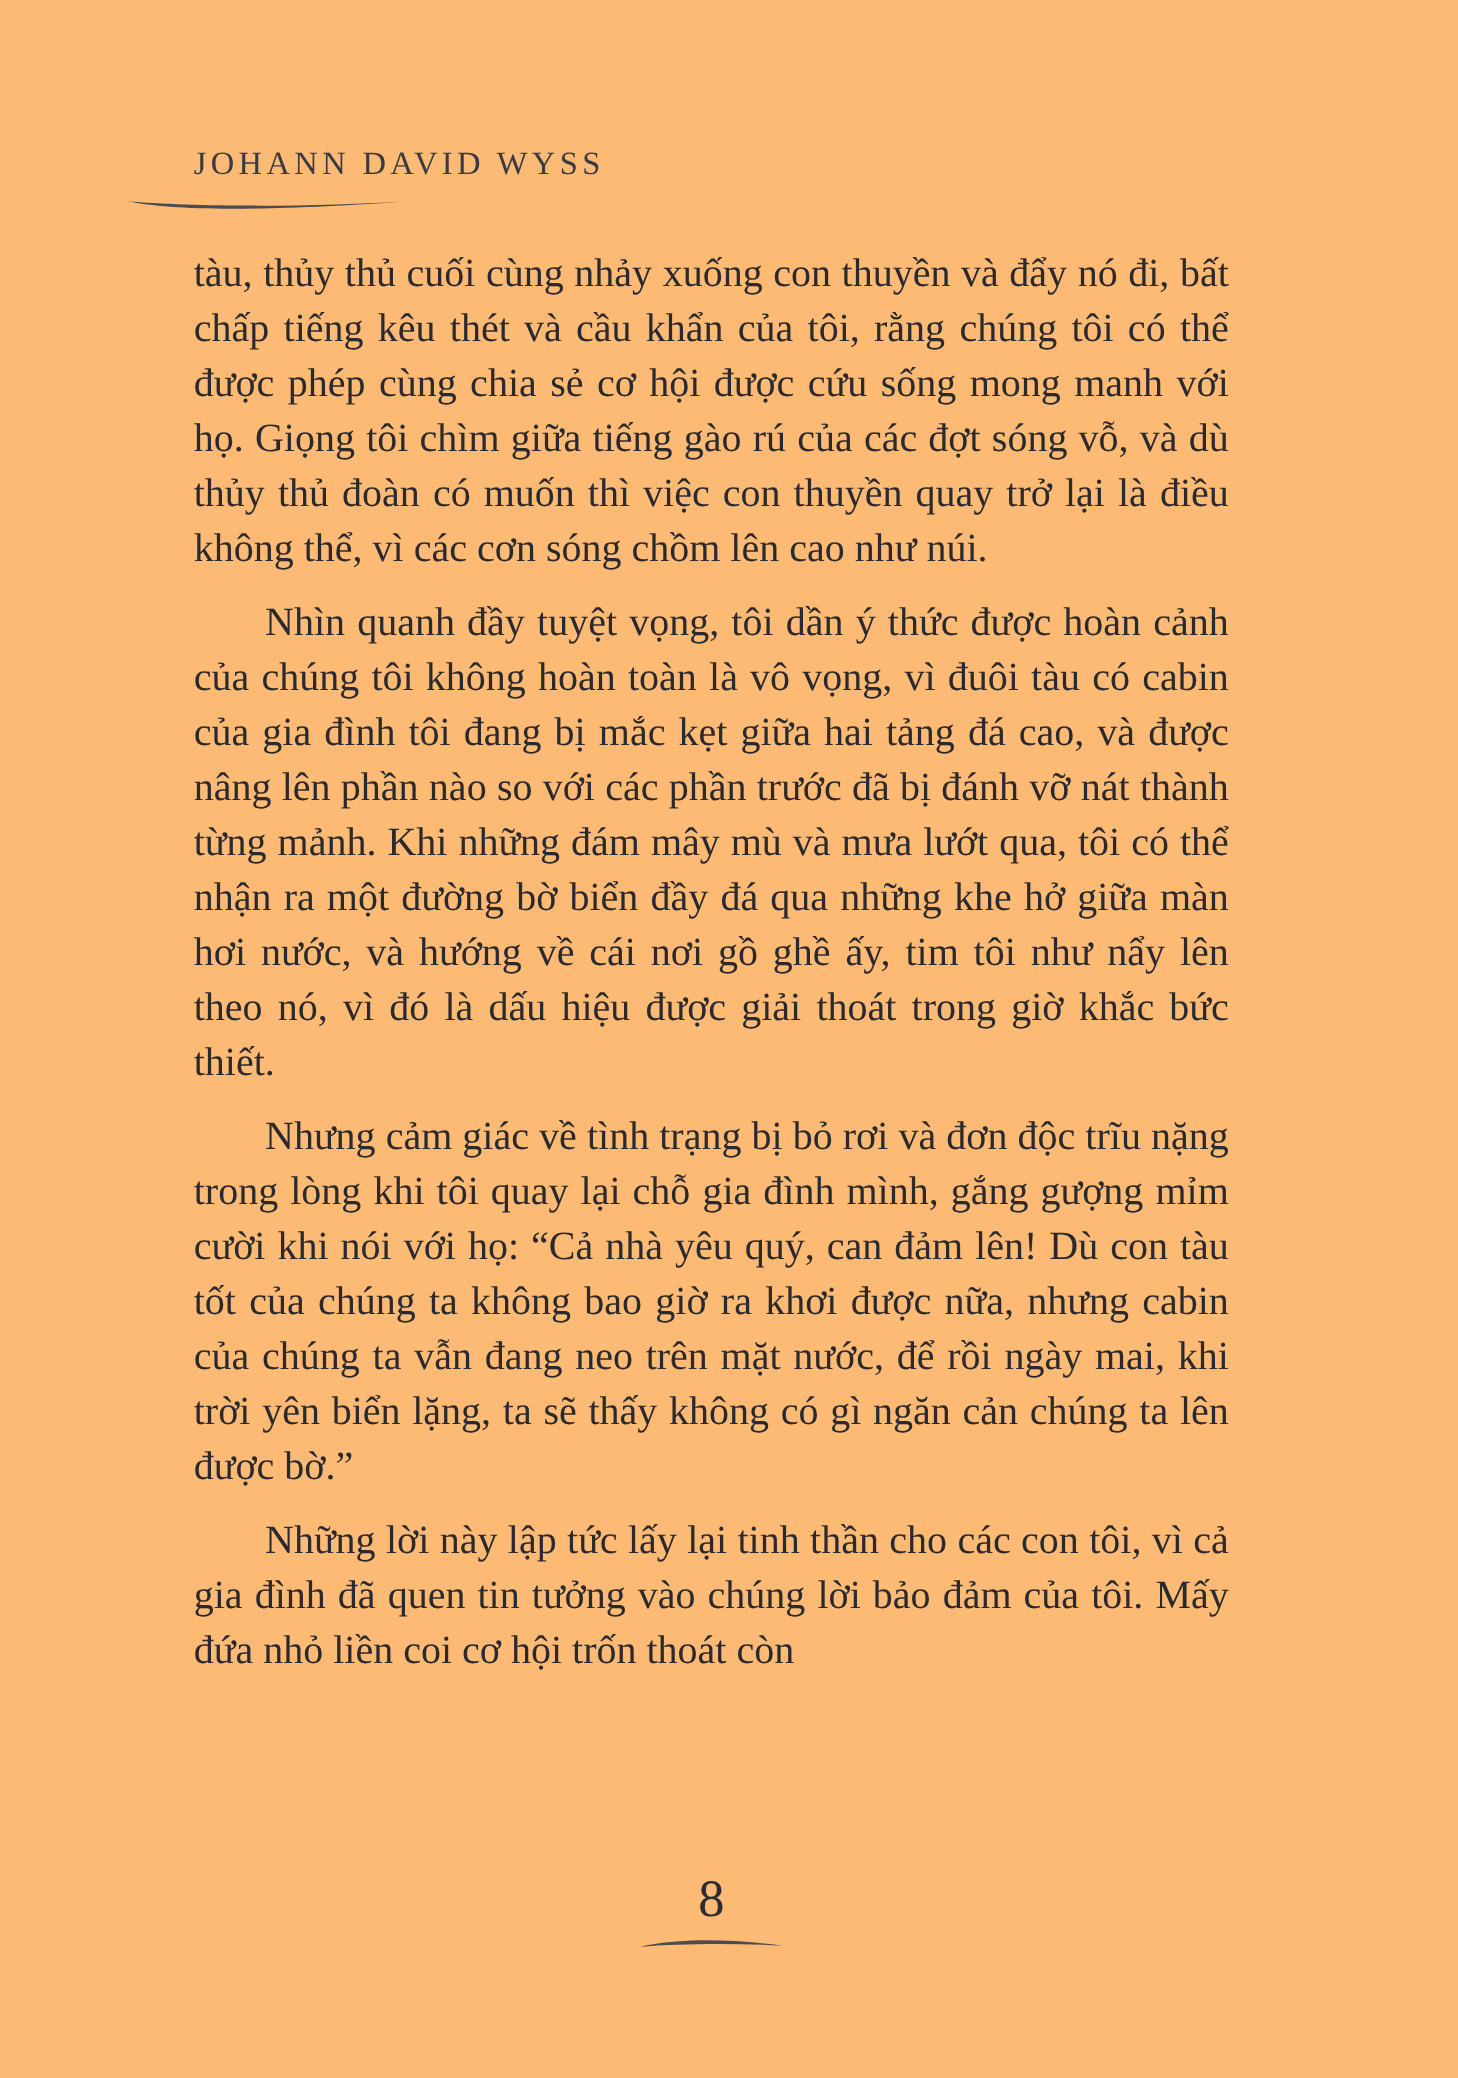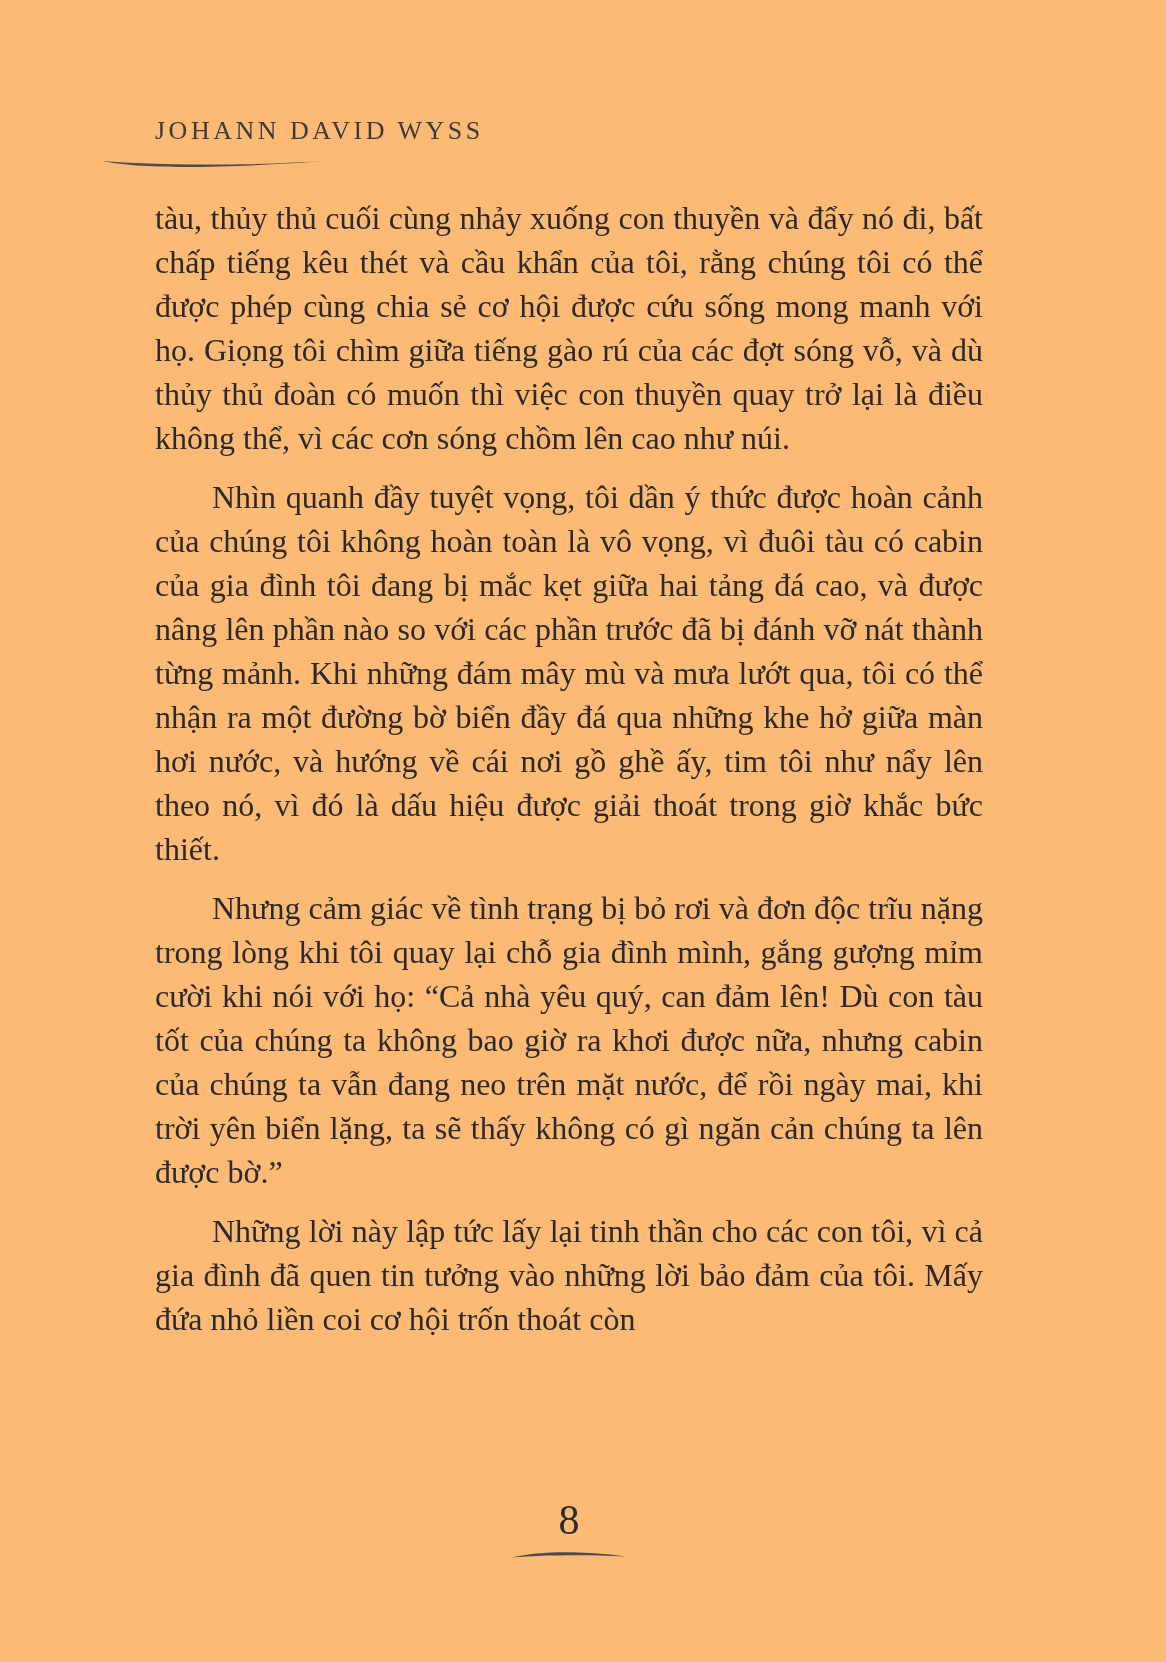--- a/index.html
+++ b/index.html
@@ -84,21 +84,21 @@
     <div class="author-name">JOHANN DAVID WYSS</div>
     <svg class="header-flourish" viewBox="0 0 235 14" preserveAspectRatio="none" aria-hidden="true">
       <path class="flourish-fill" d="M2,5 C38,12.5 110,13.5 232,4.5 C150,10 55,9.5 2,5 Z"></path>
     </svg>
   </div>
 
   <div class="page-body">
     <p class="continued">tàu, thủy thủ cuối cùng nhảy xuống con thuyền và đẩy nó đi, bất chấp tiếng kêu thét và cầu khẩn của tôi, rằng chúng tôi có thể được phép cùng chia sẻ cơ hội được cứu sống mong manh với họ. Giọng tôi chìm giữa tiếng gào rú của các đợt sóng vỗ, và dù thủy thủ đoàn có muốn thì việc con thuyền quay trở lại là điều không thể, vì các cơn sóng chồm lên cao như núi.</p>
     <p>Nhìn quanh đầy tuyệt vọng, tôi dần ý thức được hoàn cảnh của chúng tôi không hoàn toàn là vô vọng, vì đuôi tàu có cabin của gia đình tôi đang bị mắc kẹt giữa hai tảng đá cao, và được nâng lên phần nào so với các phần trước đã bị đánh vỡ nát thành từng mảnh. Khi những đám mây mù và mưa lướt qua, tôi có thể nhận ra một đường bờ biển đầy đá qua những khe hở giữa màn hơi nước, và hướng về cái nơi gồ ghề ấy, tim tôi như nẩy lên theo nó, vì đó là dấu hiệu được giải thoát trong giờ khắc bức thiết.</p>
     <p>Nhưng cảm giác về tình trạng bị bỏ rơi và đơn độc trĩu nặng trong lòng khi tôi quay lại chỗ gia đình mình, gắng gượng mỉm cười khi nói với họ: “Cả nhà yêu quý, can đảm lên! Dù con tàu tốt của chúng ta không bao giờ ra khơi được nữa, nhưng cabin của chúng ta vẫn đang neo trên mặt nước, để rồi ngày mai, khi trời yên biển lặng, ta sẽ thấy không có gì ngăn cản chúng ta lên được bờ.”</p>
-    <p>Những lời này lập tức lấy lại tinh thần cho các con tôi, vì cả gia đình đã quen tin tưởng vào những lời bảo đảm của tôi. Mấy đứa nhỏ liền coi cơ hội trốn thoát còn</p>
+    <p>Những lời này lập tức lấy lại tinh thần cho các con tôi, vì cả gia đình đã quen tin tưởng vào chúng lời bảo đảm của tôi. Mấy đứa nhỏ liền coi cơ hội trốn thoát còn</p>
   </div>
 
   <div class="page-footer">
     <div class="page-number">8</div>
     <svg class="footer-flourish" viewBox="0 0 118 12" preserveAspectRatio="none" aria-hidden="true">
       <path class="flourish-fill" d="M2,9.5 C30,3 70,2.5 116,8.5 C75,6.5 32,7 2,9.5 Z"></path>
     </svg>
   </div>
 
 </div>

